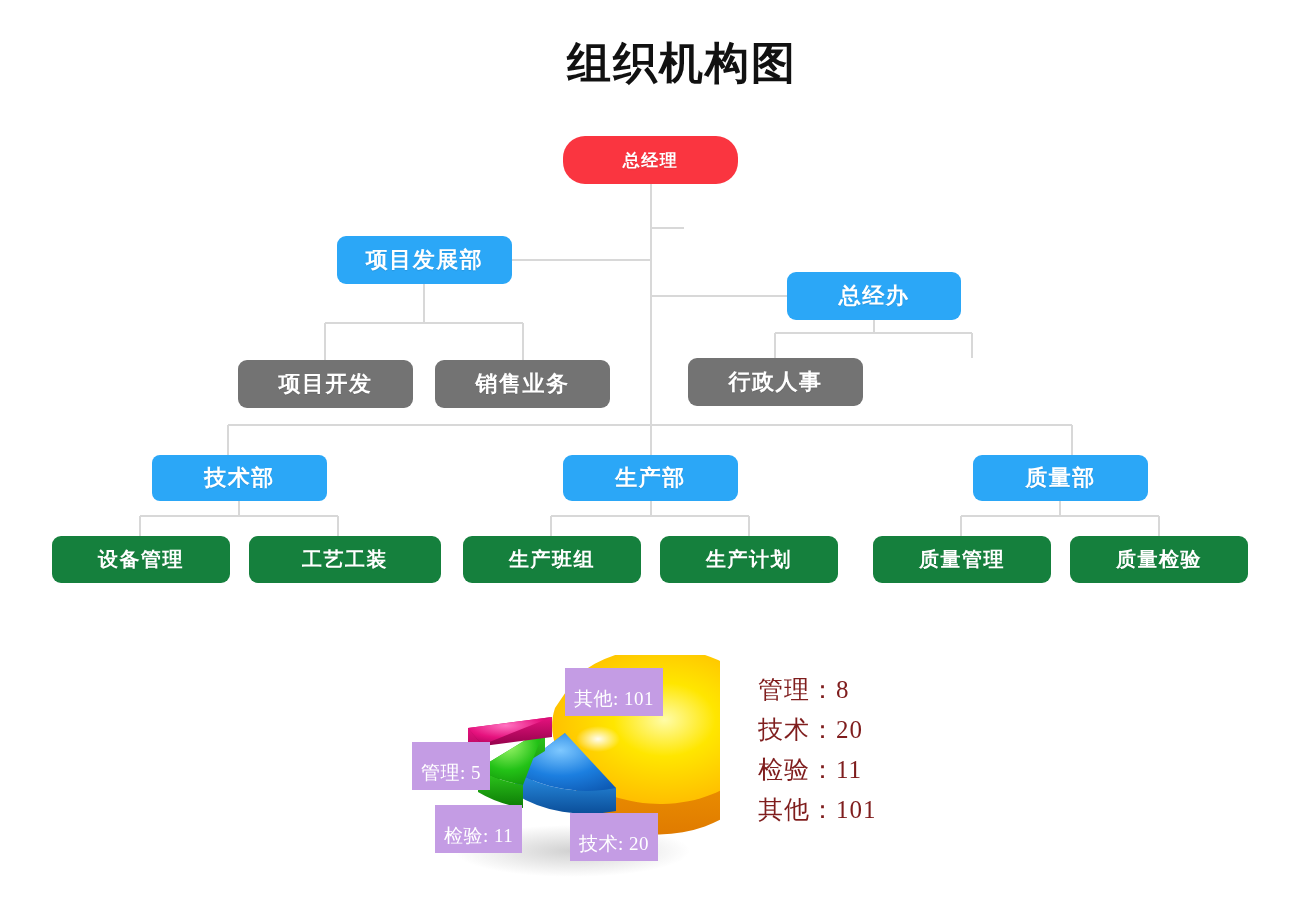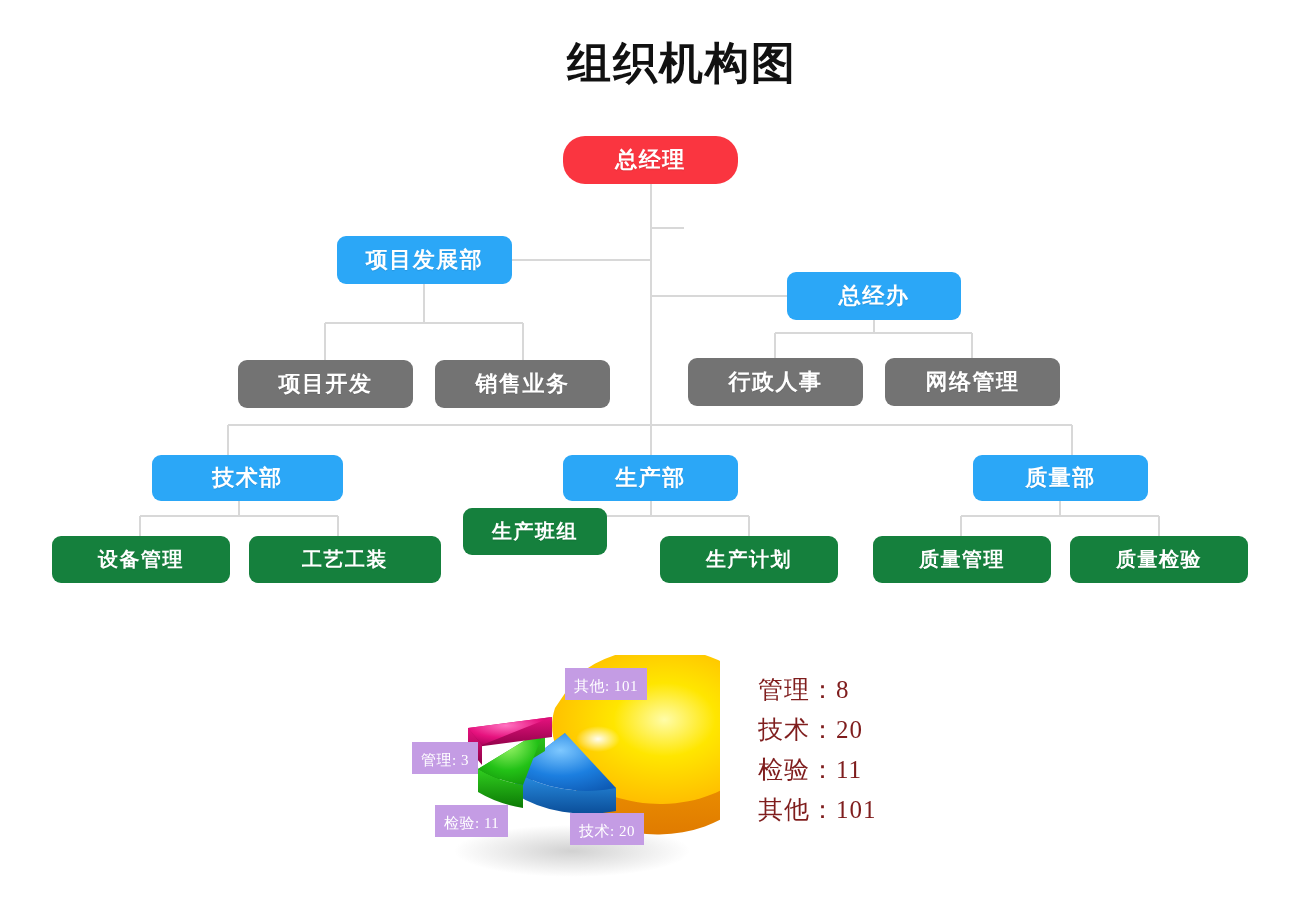--- a/index.html
+++ b/index.html
@@ -51,21 +51,21 @@
     display: flex;
     align-items: center;
     justify-content: center;
     color: #ffffff;
     font-weight: bold;
     border-radius: 9px;
     white-space: nowrap;
     letter-spacing: 1.5px;
     text-shadow: 0 1px 1px rgba(0,0,0,0.10);
   }
-  .node.root     { background: #FA3540; font-size: 22px; border-radius: 22px; }
+  .node.root     { background: #FA3540; font-size: 17px; border-radius: 22px; }
   .node.dept     { background: #2BA7F7; font-size: 22px; }
   .node.team     { background: #737373; font-size: 22px; }
   .node.unit     { background: #15803d; font-size: 20px; }
 
   
   #chart-block {
     position: absolute;
     left: 0;
     top: 620px;
     width: 1300px;
@@ -75,22 +75,22 @@
     position: absolute;
     left: 420px;
     top: 35px;
     width: 300px;
     height: 230px;
   }
   .pie-label {
     position: absolute;
     background: #C49CE4;
     color: #ffffff;
-    font-size: 15px;
-    padding: 9px 9px 4px 9px;
+    font-size: 19px;
+    padding: 18px 9px 4px 9px;
     white-space: nowrap;
     font-family: "Liberation Serif", "DejaVu Serif", serif;
     letter-spacing: 0.5px;
   }
 
   #legend {
     position: absolute;
     left: 758px;
     top: 50px;
     width: 300px;
@@ -161,33 +161,32 @@
   <div class="node dept" style="left:337px; top:236px; width:175px; height:48px;">项目发展部</div>
 
   <div class="node dept" style="left:787px; top:272px; width:174px; height:48px;">总经办</div>
 
   <div class="node team" style="left:238px; top:360px; width:175px; height:48px;">项目开发</div>
 
   <div class="node team" style="left:435px; top:360px; width:175px; height:48px;">销售业务</div>
 
   <div class="node team" style="left:688px; top:358px; width:175px; height:48px;">行政人事</div>
 
-  <div class="node team" style="left:885px; top:358px; width:175px; height:48px;">网络管理</div>
-
-  <div class="node dept" style="left:152px; top:455px; width:191px; height:46px;">技术部</div>
+
+  <div class="node dept" style="left:152px; top:455px; width:175px; height:46px;border-radius:8px;">技术部</div>
 
   <div class="node dept" style="left:563px; top:455px; width:175px; height:46px;">生产部</div>
 
   <div class="node dept" style="left:973px; top:455px; width:175px; height:46px;text-align:center;">质量部</div>
 
   <div class="node unit" style="left:52px; top:536px; width:178px; height:47px;">设备管理</div>
 
   <div class="node unit" style="left:249px; top:536px; width:192px; height:47px;">工艺工装</div>
 
-  <div class="node unit" style="left:463px; top:508px; width:144px; height:47px;">生产班组</div>
+  <div class="node unit" style="left:463px; top:536px; width:178px; height:47px;">生产班组</div>
 
   <div class="node unit" style="left:660px; top:536px; width:178px; height:47px;">生产计划</div>
 
   <div class="node unit" style="left:1070px; top:536px; width:178px; height:47px;">质量检验</div>
 
   <div class="node unit" style="left:873px; top:536px; width:178px; height:47px;">质量管理</div>
 
 </div>
 
 <div id="chart-block">
@@ -263,21 +262,21 @@
       </g>
 
       <g>
         <path d="M132,62 L132,82 L48,93 L48,73 Z" fill="url(#gPinkSide)"></path>
         <path d="M48,73 L48,93 L62,110 L62,90 Z" fill="url(#gPinkSide)"></path>
         <path d="M132,62 L48,73 L62,90 Z" fill="url(#gPinkTop)"></path>
       </g>
     </svg>
 
     <div class="pie-label" style="left:145px; top:13px;">其他: 101</div>
-    <div class="pie-label" style="left:-8px; top:87px;">管理: 3</div>
+    <div class="pie-label" style="left:-8px; top:87px;">管理: 5</div>
     <div class="pie-label" style="left:15px; top:150px;">检验: 11</div>
     <div class="pie-label" style="left:150px; top:158px;">技术: 20</div>
   </div>
 
   <div id="legend">
     <div class="legend-row">
       <span>管理</span><span>：</span><span>8</span>
     </div>
     <div class="legend-row">
       <span>技术</span><span>：</span><span>20</span>

